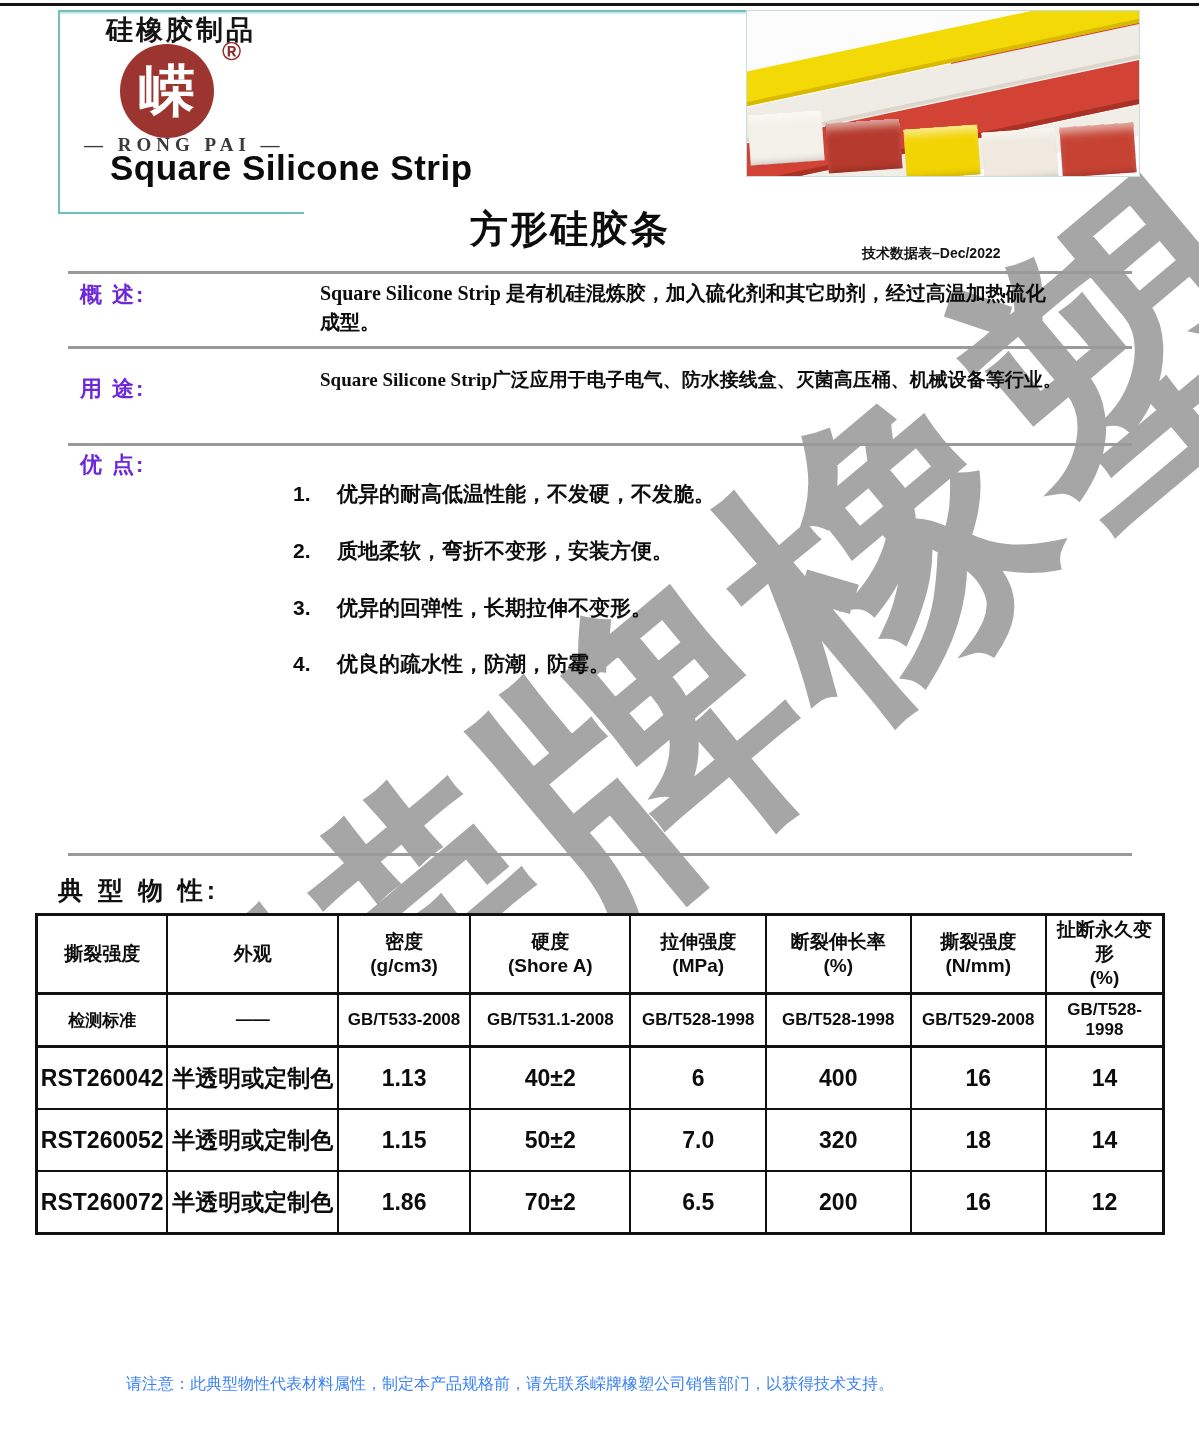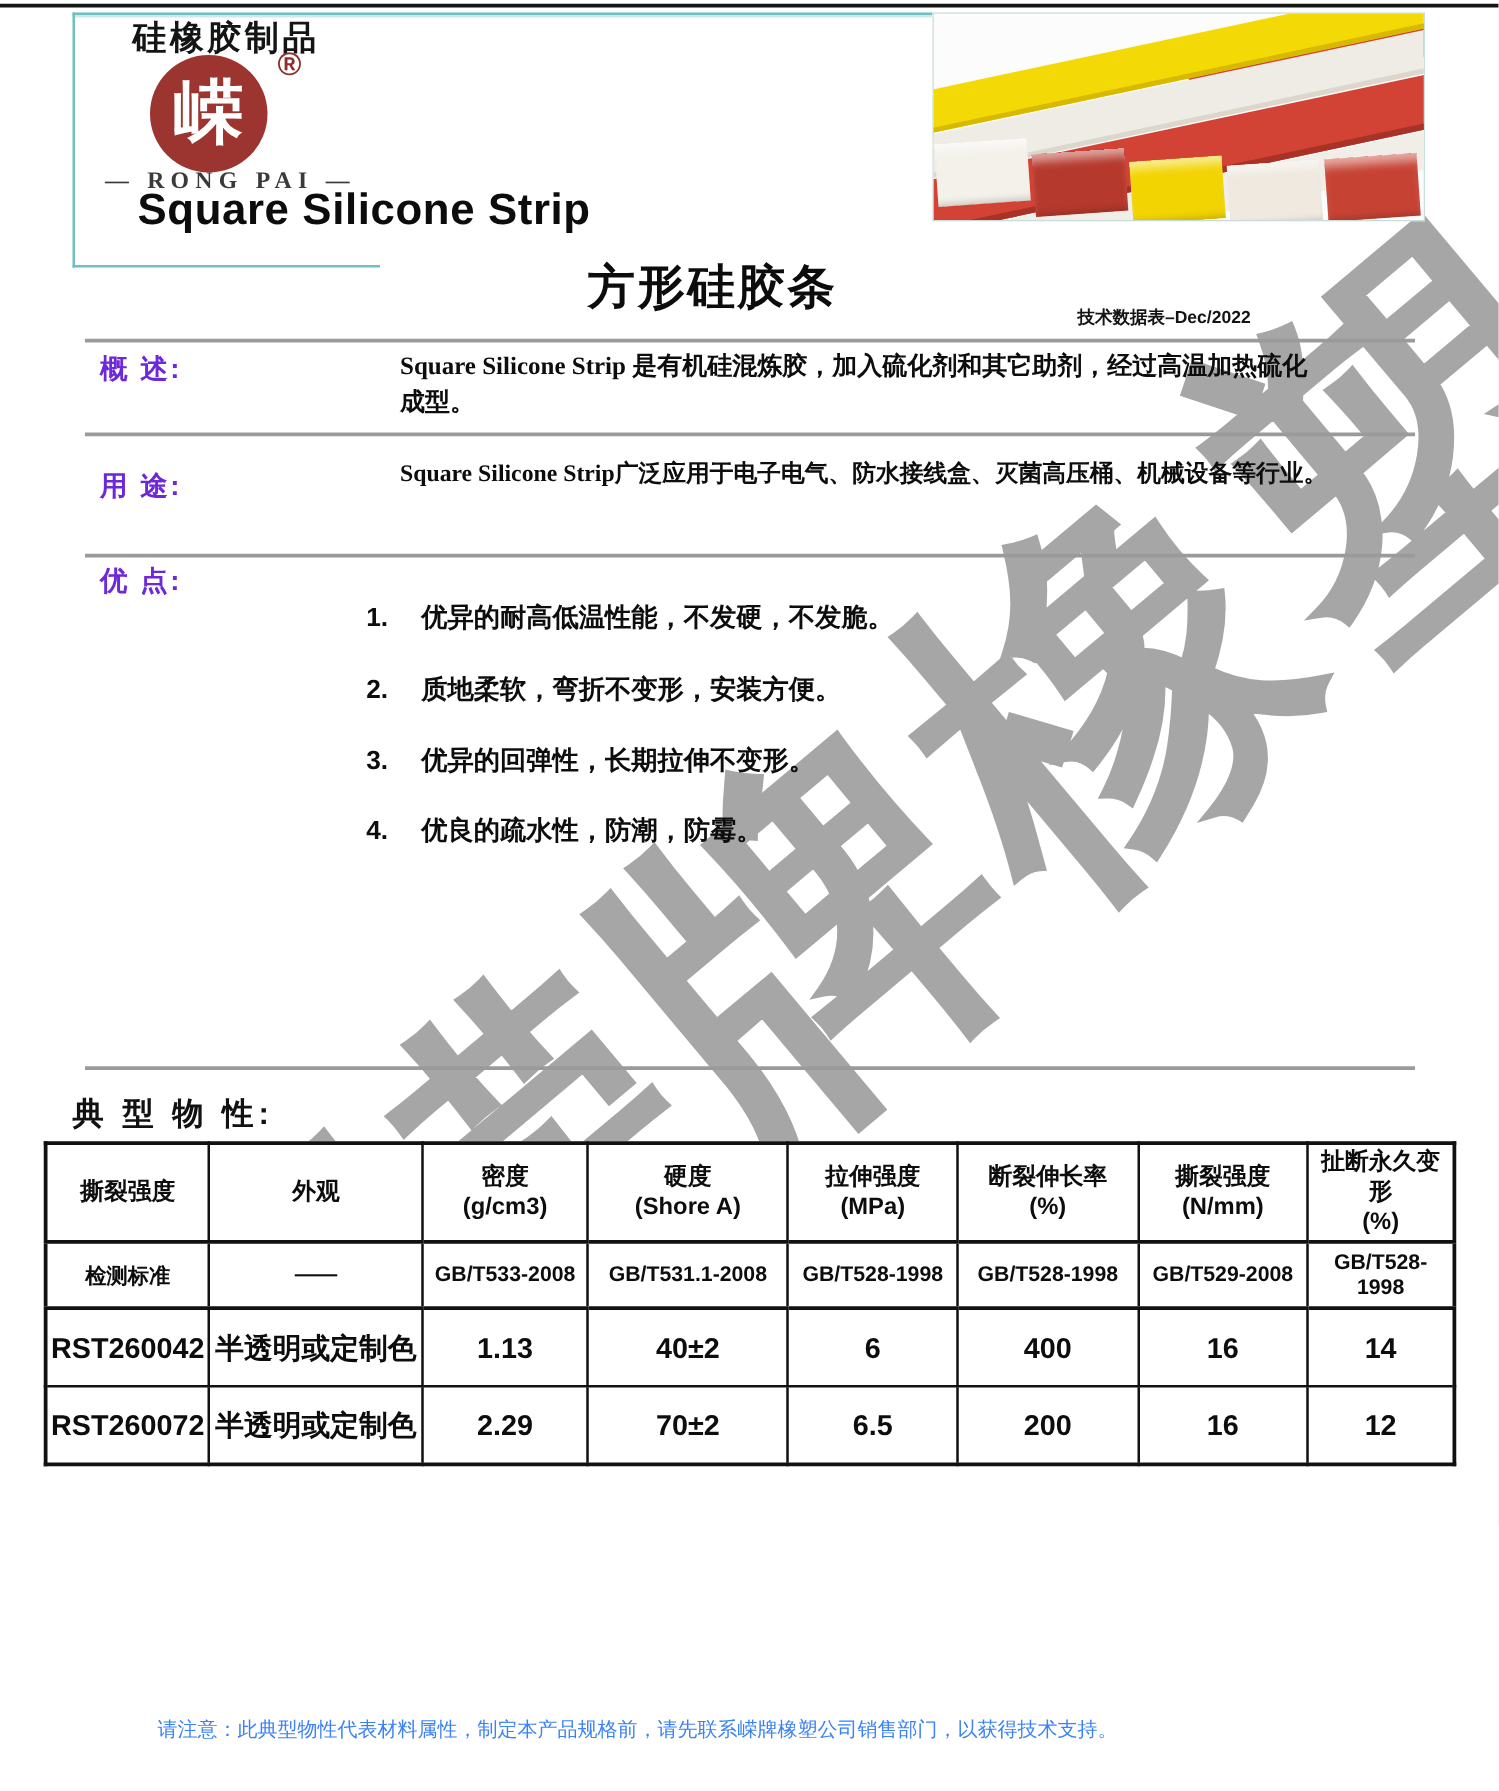--- a/index.html
+++ b/index.html
@@ -174,23 +174,33 @@
           <td>RST260042</td>
           <td>半透明或定制色</td>
           <td>1.13</td>
           <td>40±2</td>
           <td>6</td>
           <td>400</td>
           <td>16</td>
           <td>14</td>
         </tr>
         <tr class="datarow">
+          <td>RST260052</td>
+          <td>半透明或定制色</td>
+          <td>1.15</td>
+          <td>50±2</td>
+          <td>7.0</td>
+          <td>320</td>
+          <td>18</td>
+          <td>14</td>
+        </tr>
+        <tr class="datarow">
           <td>RST260072</td>
           <td>半透明或定制色</td>
-          <td>2.29</td>
+          <td>1.86</td>
           <td>70±2</td>
           <td>6.5</td>
           <td>200</td>
           <td>16</td>
           <td>12</td>
         </tr>
       </tbody>
   </table>
 
   <div class="abs footer-note">请注意：此典型物性代表材料属性，制定本产品规格前，请先联系嵘牌橡塑公司销售部门，以获得技术支持。</div>

